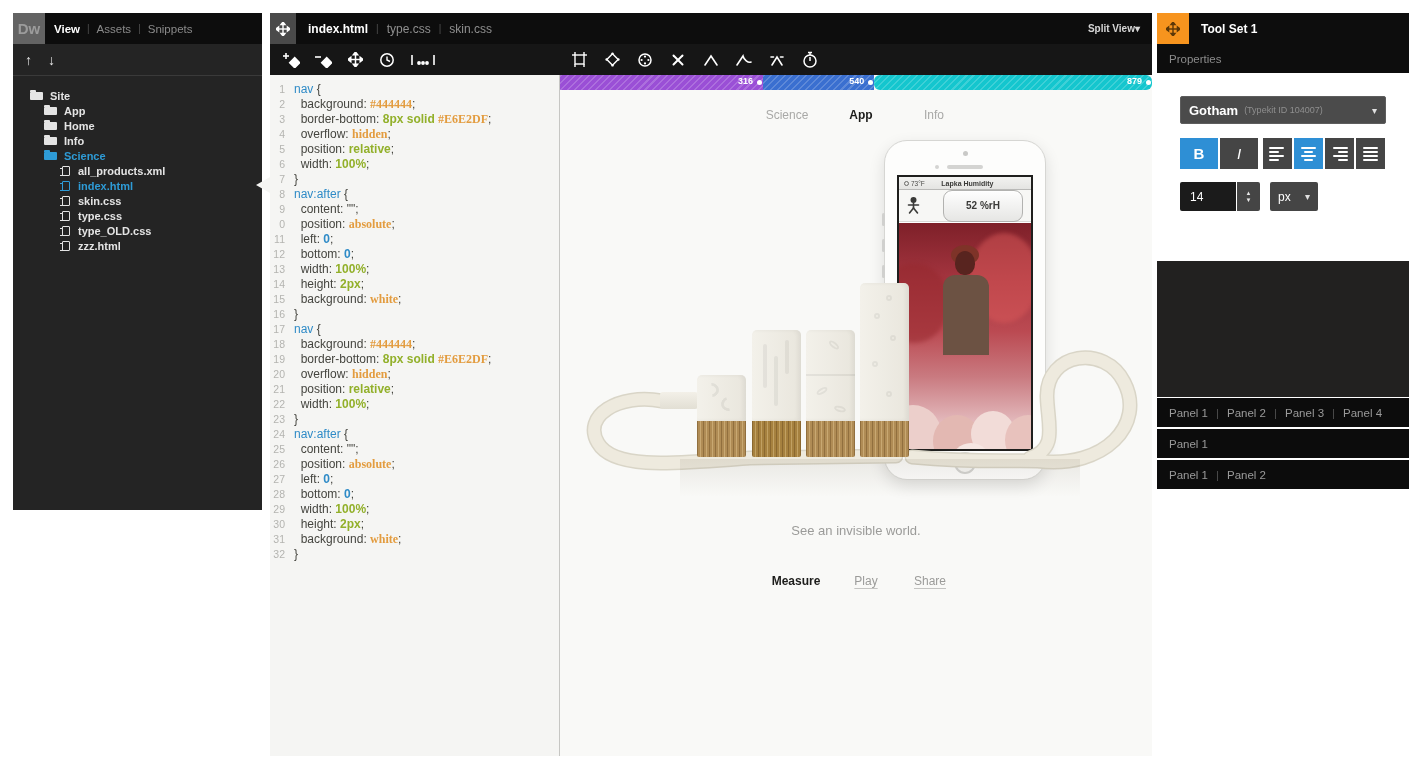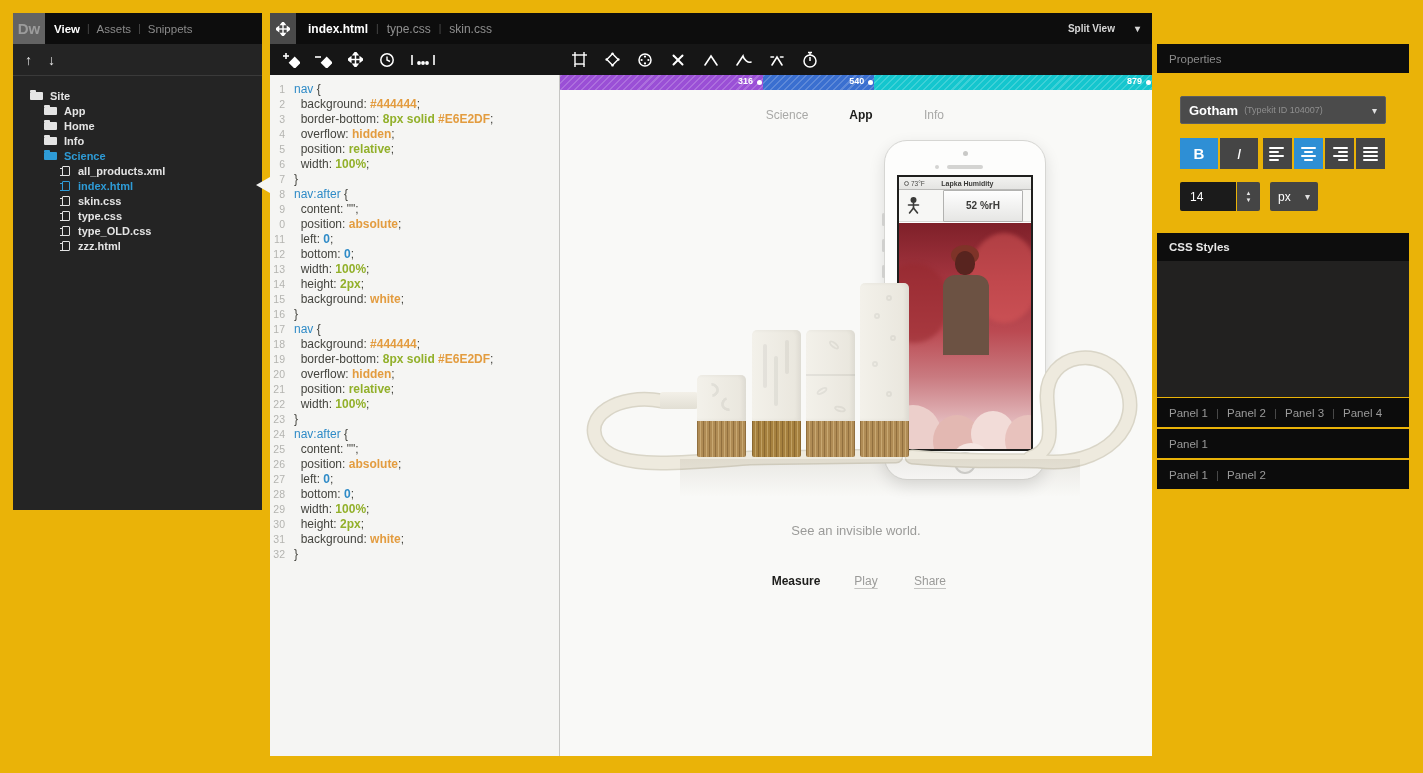--- a/index.html
+++ b/index.html
@@ -1,18 +1,18 @@
 <!DOCTYPE html>
 <html><head>
 <meta charset="utf-8">
 <style>
   * { margin:0; padding:0; box-sizing:border-box; }
   html,body { background:#333; }
   body { font-family:"Liberation Sans", sans-serif; }
-  .app { position:relative; width:1423px; height:773px; background:#eab308; overflow:hidden; }
+  .app { position:relative; width:1423px; height:773px; background:#ffffff; overflow:hidden; }
 
   
   .files-header { position:absolute; left:13px; top:13px; width:249px; height:31px; display:flex; }
   .dw-logo { width:32px; height:31px; background:#636363; color:#9c9c9c; font-weight:bold; font-size:15px; display:flex; align-items:center; justify-content:center; }
   .files-tabs { flex:1; background:#0d0d0d; display:flex; align-items:center; padding-left:9px; gap:7px; font-size:11.5px; }
   .ftab { color:#8a8a8a; cursor:default; }
   .ftab.active { color:#fff; font-weight:bold; }
   .tab-sep { color:#4e4e4e; font-size:10px; }
   .files-body { position:absolute; left:13px; top:44px; width:249px; height:466px; background:#242424; }
   .files-toolbar { height:32px; border-bottom:1px solid #3a3a3a; display:flex; align-items:center; padding-left:12px; gap:16px; }
@@ -25,34 +25,34 @@
   .i-file { width:8px; height:10px; border:1px solid currentColor; border-radius:1px; position:relative; flex:none; margin-right:1px; }
   .i-file::before { content:''; position:absolute; left:-3px; top:1px; width:3px; height:6px; border-top:1px solid currentColor; border-bottom:1px solid currentColor; background:transparent; }
   .code-callout { position:absolute; left:256px; top:177px; width:0; height:0; border-top:8px solid transparent; border-bottom:8px solid transparent; border-right:14px solid #f5f5f3; }
 
   
   .editor-header { position:absolute; left:270px; top:13px; width:882px; height:31px; display:flex; }
   .drag-handle { width:26px; height:31px; background:#4a4a4a; display:flex; align-items:center; justify-content:center; }
   .editor-tabs { flex:1; background:#0d0d0d; display:flex; align-items:center; padding-left:12px; gap:8px; font-size:12px; }
   .etab { color:#8f8f8f; }
   .etab.active { color:#fff; font-weight:bold; }
-  .split-view { margin-left:auto; margin-right:12px; color:#d6d6d6; font-size:10px; font-weight:bold; display:flex; align-items:center; gap:20px; }
+  .split-view { margin-left:auto; margin-right:12px; color:#d6d6d6; font-size:10px; font-weight:bold; display:flex; align-items:center; gap:0; }
   .editor-toolbar { position:absolute; left:270px; top:44px; width:882px; height:31px; background:#161616; }
   .tool-group { position:absolute; top:0; height:31px; display:flex; align-items:center; gap:14px; }
   .tg-left { left:12px; }
   .tg-right { left:300px; gap:15px; }
   .tool-ic { width:18px; height:18px; display:flex; align-items:center; justify-content:center; }
 
   
   .code-pane { position:absolute; left:270px; top:75px; width:290px; height:681px; background:#f5f5f3; border-right:1px solid #c6c6c3; padding-top:7px; overflow:hidden; }
   .cl { display:flex; height:15px; line-height:15px; }
   .ln { width:24px; text-align:right; color:#b4b4b0; font-size:10.5px; padding-right:9px; flex:none; }
   .ct { font-size:12px; color:#45453f; white-space:pre; }
   .c-s { color:#2f8bc7; font-weight:normal; }
-  .c-o { color:#e39c3f; font-weight:bold; }
+  .c-o { color:#e39c3f; font-weight:bold;font-family:Liberation Serif, serif; }
   .c-g { color:#92b02a; font-weight:bold; }
   .c-b { color:#2f8bc7; font-weight:bold; }
   .c-p { color:#45453f; }
 
   
   .preview-pane { position:absolute; left:560px; top:75px; width:592px; height:681px; background:#f9f9f7; }
   .ruler { display:flex; height:15px; width:100%; }
   .rseg { position:relative; height:15px; }
   .rseg .stripes { position:absolute; inset:0; background:repeating-linear-gradient(135deg, rgba(255,255,255,0.18) 0 1.5px, transparent 1.5px 5px); }
   .rlabel { position:absolute; right:10px; top:1px; color:#fff; font-size:9px; font-weight:bold; }
@@ -83,21 +83,21 @@
   .cam { position:absolute; left:78px; top:10px; width:5px; height:5px; border-radius:50%; background:#c9c9c7; }
   .spk { position:absolute; left:62px; top:24px; width:36px; height:4px; border-radius:2px; background:#d4d4d2; }
   .spk-dot { position:absolute; left:50px; top:24px; width:4px; height:4px; border-radius:50%; background:#d4d4d2; }
   .side-btn { position:absolute; left:-3px; width:3px; height:13px; background:#d0d0ce; border-radius:2px; }
   .screen { position:absolute; left:12px; top:34px; width:136px; height:276px; border:2px solid #1f1f1d; background:#fff; overflow:hidden; }
   .sbar { height:13px; background:linear-gradient(#f2f2f0,#e4e4e2); border-bottom:1px solid #b9b9b7; display:flex; align-items:center; padding:0 5px; }
   .sbar-temp { font-size:6.5px; color:#4a4a48; display:flex; align-items:center; gap:2px; }
   .temp-ic { width:5px; height:5px; border:1px solid #6a6a68; border-radius:50%; }
   .sbar-title { flex:1; text-align:center; font-size:7px; font-weight:bold; color:#3a3a38; margin-right:16px; }
   .readrow { height:32px; background:#f7f7f5; border-bottom:1px solid #d9d9d6; display:flex; align-items:center; padding:0 8px; }
-  .pill { margin-left:auto; width:80px; height:32px; border:1px solid #b2b2b0; border-radius:1px; background:linear-gradient(#fefefe,#e6e6e4); display:flex; align-items:center; justify-content:center; font-size:10px; font-weight:bold; color:#3a3a38; box-shadow:inset 0 1px 0 #fff; }
+  .pill { margin-left:auto; width:80px; height:32px; border:1px solid #b2b2b0; border-radius:9px; background:linear-gradient(#fefefe,#e6e6e4); display:flex; align-items:center; justify-content:center; font-size:10px; font-weight:bold; color:#3a3a38; box-shadow:inset 0 1px 0 #fff; }
   .photo { position:absolute; left:0; top:46px; right:0; bottom:0; background:linear-gradient(180deg,#7e2029 0%, #a63640 26%, #bb4a52 48%, #c97a80 68%, #e3b9bc 88%, #efd4d5 100%); overflow:hidden; }
   .smoke { position:absolute; border-radius:50%; filter:blur(2px); }
   .fig-head { position:absolute; left:56px; top:28px; width:20px; height:24px; border-radius:50% 50% 45% 45%; background:#58241f; }
   .fig-hair { position:absolute; left:52px; top:22px; width:28px; height:20px; border-radius:50%; background:#7e3328; }
   .fig-body { position:absolute; left:44px; top:52px; width:46px; height:80px; border-radius:12px 12px 0 0; background:#6c5243; }
   .balloon { position:absolute; border-radius:50%; }
   .home { position:absolute; left:69px; bottom:5px; width:22px; height:22px; border:2px solid #d2d2d0; border-radius:50%; background:#f6f6f4; }
 
   
   .cable-svg { position:absolute; left:0; top:0; width:592px; height:666px; pointer-events:none; }
@@ -509,21 +509,21 @@
         <div class="rseg" style="width: 34.3%; background: rgb(154, 79, 214);">
           <div class="stripes"></div>
           <span class="rlabel">316</span>
           <span class="rdot"></span>
         </div>
         <div class="rseg" style="width: 18.8%; background: rgb(58, 111, 208);">
           <div class="stripes"></div>
           <span class="rlabel">540</span>
           <span class="rdot"></span>
         </div>
-        <div class="rseg" style="width: 46.9%; background: rgb(20, 198, 206);">
+        <div class="rseg" style="width: 46.9%; background: rgb(20, 198, 206); border-radius: 6px;">
           <div class="stripes"></div>
           <span class="rlabel">879</span>
           <span class="rdot"></span>
         </div>
       </div>
     <div class="page">
 
       <span id="pnav"><span class="pnav-item" style="left: 227px;">Science</span><span class="pnav-item active" style="left: 301px;">App</span><span class="pnav-item" style="left: 374px;">Info</span></span>
 
       
@@ -623,20 +623,37 @@
       <div class="reflection"></div>
 
       
 
       <div class="tagline">See an invisible world.</div>
       <span id="plinks"><span class="plink active" style="left: 236px;">Measure</span><span class="plink" style="left: 306px;">Play</span><span class="plink" style="left: 370px;">Share</span></span>
     </div>
   </div>
 
   
+  <div class="tools-header">
+    <div class="tools-handle">
+      <span>
+        <svg width="14" height="14" viewBox="0 0 14 14">
+            <g stroke="#5b3708" stroke-width="1.4" fill="#5b3708">
+              <line x1="7" y1="1.5" x2="7" y2="12.5"></line>
+              <line x1="1.5" y1="7" x2="12.5" y2="7"></line>
+              <path d="M7 0l2 2.6H5z"></path>
+              <path d="M7 14l2-2.6H5z"></path>
+              <path d="M0 7l2.6-2v4z"></path>
+              <path d="M14 7l-2.6-2v4z"></path>
+            </g>
+          </svg>
+      </span>
+    </div>
+    <div class="tools-title">Tool Set 1</div>
+  </div>
   <div class="props-bar">Properties</div>
 
   <div class="font-dd">
     <span class="font-name">Gotham</span>
     <span class="font-meta">(Typekit ID 104007)</span>
     <span class="dd-caret">▾</span>
   </div>
 
   <div class="bi-group">
     <div class="btn on">
@@ -677,21 +694,20 @@
   <div class="size-field">14</div>
   <div class="stepper">
     <span>▲</span>
     <span>▼</span>
   </div>
   <div class="unit-dd">
     <span>px</span>
     <span class="dd-caret">▾</span>
   </div>
 
-  <div class="css-bar">CSS Styles</div>
   <div class="css-body"></div>
   <span id="pbars"><div class="pbar" style="top: 398px;">
         <span>Panel 1</span>
         <span class="psep">|</span>
         <span>Panel 2</span>
         <span class="psep">|</span>
         <span>Panel 3</span>
         <span class="psep">|</span>
         <span>Panel 4</span>
       </div><div class="pbar" style="top: 429px;">

